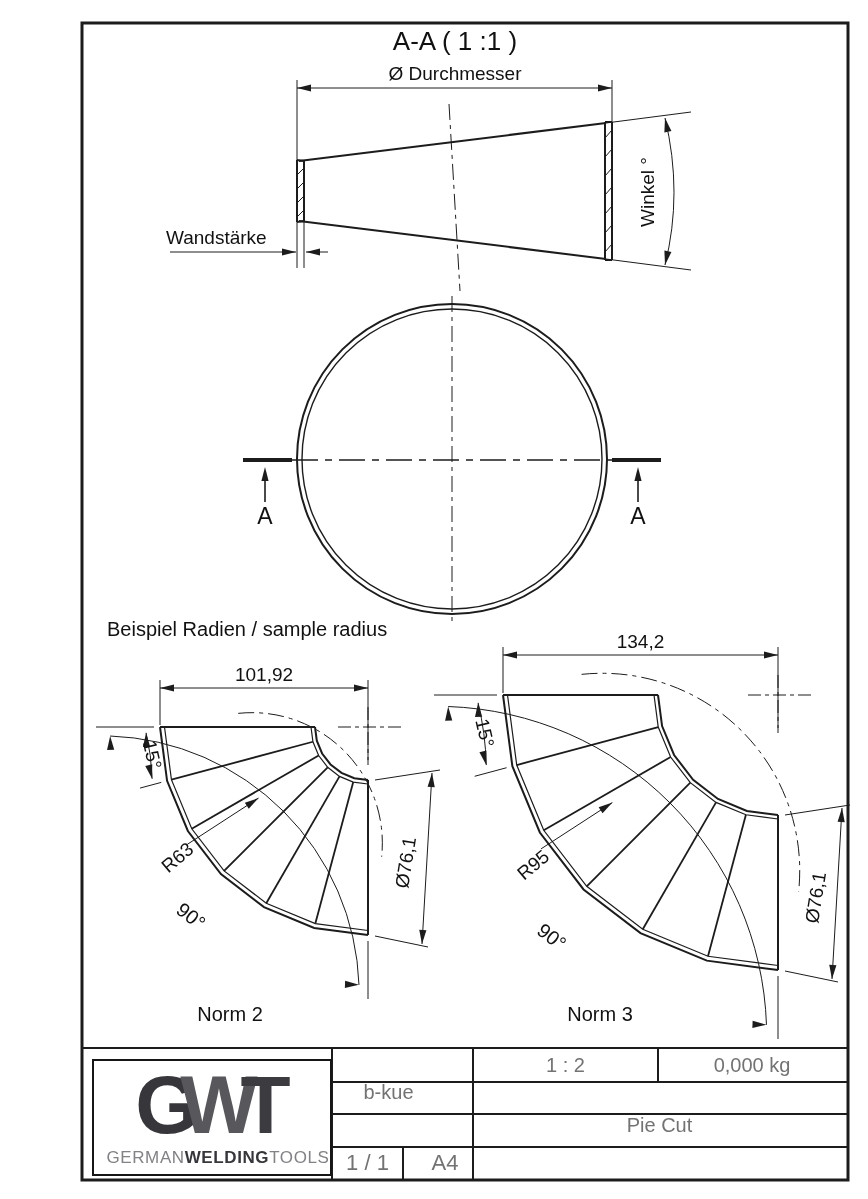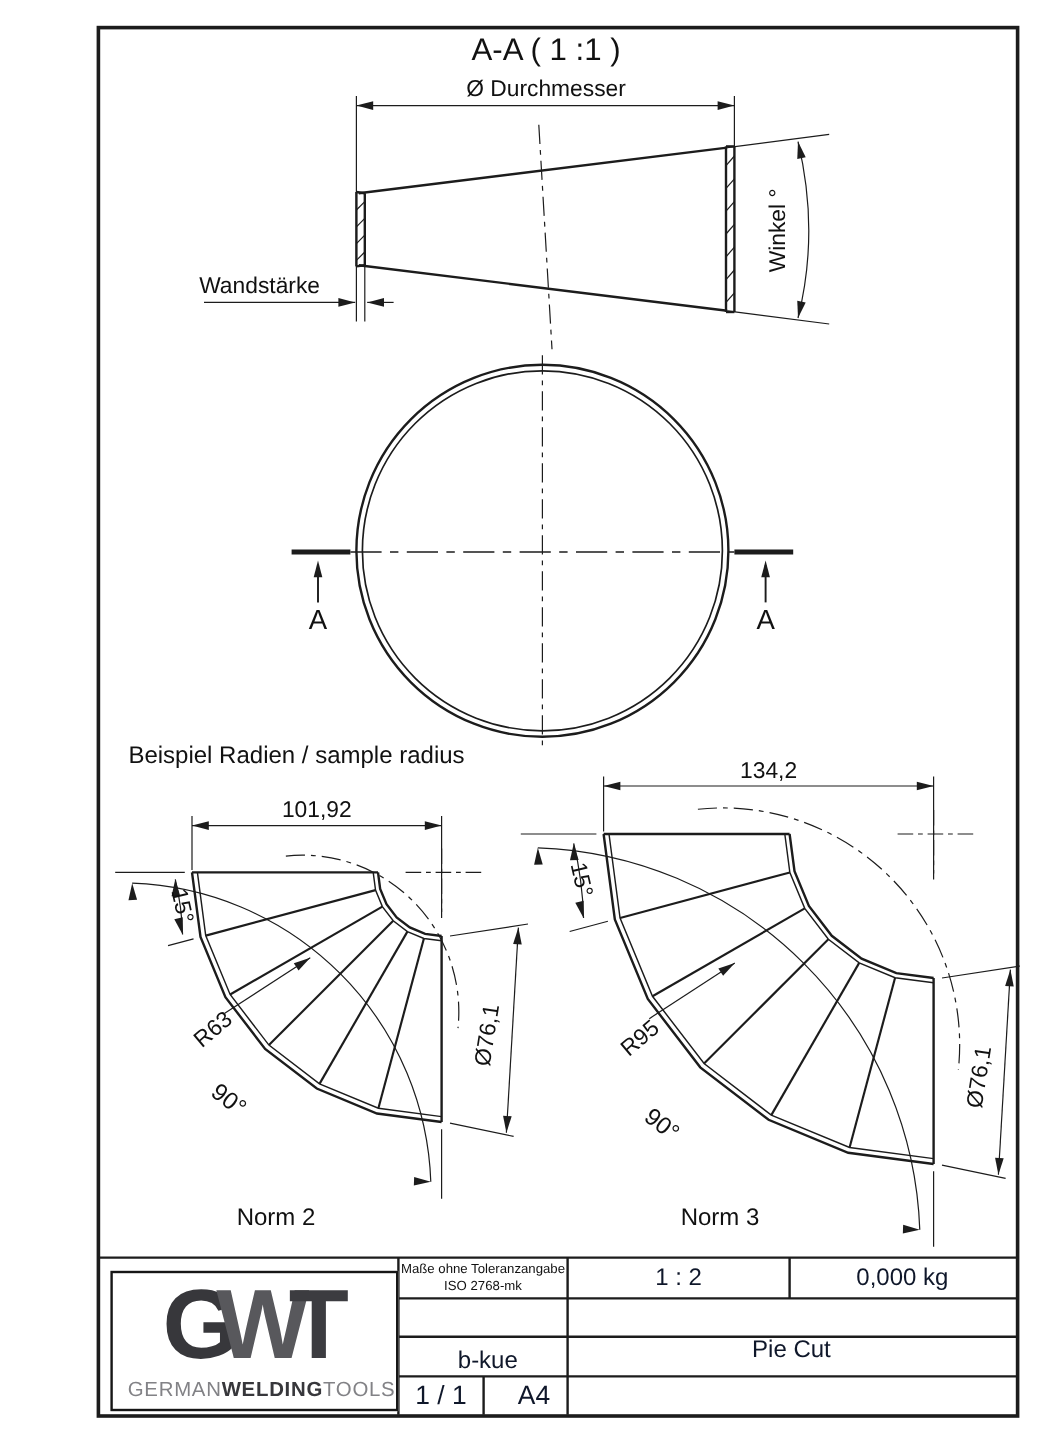--- a/index.html
+++ b/index.html
@@ -1,20 +1,20 @@
 <!DOCTYPE html>
 <html><head>
 <meta charset="utf-8">
 <style>
   html,body{margin:0;padding:0;background:#ffffff;}
   .page{position:relative;width:868px;height:1199px;background:#ffffff;overflow:hidden;
         font-family:"Liberation Sans", sans-serif;color:#111;}
   svg{position:absolute;left:0;top:0;}
   .cell{position:absolute;display:flex;align-items:center;justify-content:center;
-        text-align:left;color:#0f172a;}
+        text-align:left;color:#737373;}
   .cell.big{font-size:20px;}
   .cell.small{font-size:22px;}
   .tolcell{position:absolute;display:flex;flex-direction:column;align-items:center;justify-content:center;
         font-size:11px;line-height:1.3;color:#111;}
   .logo-box{position:absolute;left:92px;top:1059px;width:240px;height:117px;
         border:2px solid #161616;box-sizing:border-box;display:flex;flex-direction:column;
         align-items:center;justify-content:flex-end;background:#fff;}
   .gwt{display:flex;align-items:flex-end;height:86px;line-height:0.95;
        font-weight:bold;font-size:82px;letter-spacing:-2px;}
   .gwt .lg{color:#37373b;}
@@ -183,27 +183,23 @@
         <line x1="332" y1="1048" x2="332" y2="1179" stroke="#1c1c1c" stroke-width="2"></line>
         <line x1="473" y1="1048" x2="473" y2="1179" stroke="#1c1c1c" stroke-width="2"></line>
         <line x1="332" y1="1082" x2="848" y2="1082" stroke="#1c1c1c" stroke-width="2"></line>
         <line x1="332" y1="1114" x2="848" y2="1114" stroke="#1c1c1c" stroke-width="2"></line>
         <line x1="332" y1="1147" x2="848" y2="1147" stroke="#1c1c1c" stroke-width="2"></line>
         <line x1="658" y1="1048" x2="658" y2="1082" stroke="#1c1c1c" stroke-width="2"></line>
         <line x1="403" y1="1147" x2="403" y2="1179" stroke="#1c1c1c" stroke-width="2"></line>
       </g>
     </svg>
 
-  <div class="tolcell" style="left:332px;top:1048px;width:141px;height:34px;">
-    <div>Maße ohne Toleranzangabe</div>
-    <div>ISO 2768-mk</div>
-  </div>
   <div class="cell big" style="left:473px;top:1048px;width:185px;height:34px;">1 : 2</div>
   <div class="cell big" style="left:658px;top:1048px;width:188px;height:34px;">0,000 kg</div>
-  <div class="cell big" style="left:336px;top:1082px;width:141px;height:20px;margin-top:42px;">b-kue</div>
+  <div class="cell big" style="left:318px;top:1082px;width:141px;height:20px;">b-kue</div>
   <div class="cell big" style="left:473px;top:1114px;width:373px;height:22px;">Pie Cut</div>
   <div class="cell small" style="left:332px;top:1147px;width:71px;height:32px;">1 / 1</div>
   <div class="cell small" style="left:419px;top:1147px;width:52px;height:32px;">A4</div>
 
   <div class="logo-box">
     <div class="gwt">
       <span class="lg">G</span>
       <span class="lw">W</span>
       <span class="lt">T</span>
     </div>

